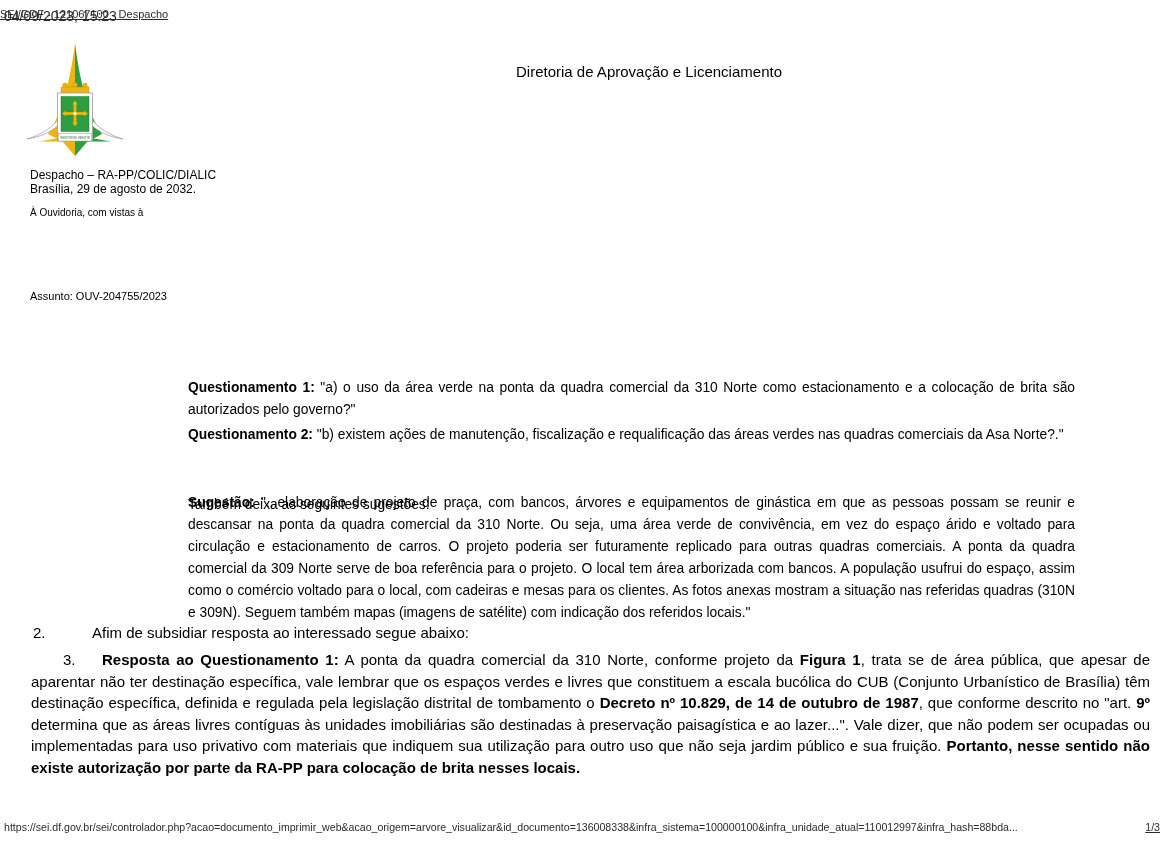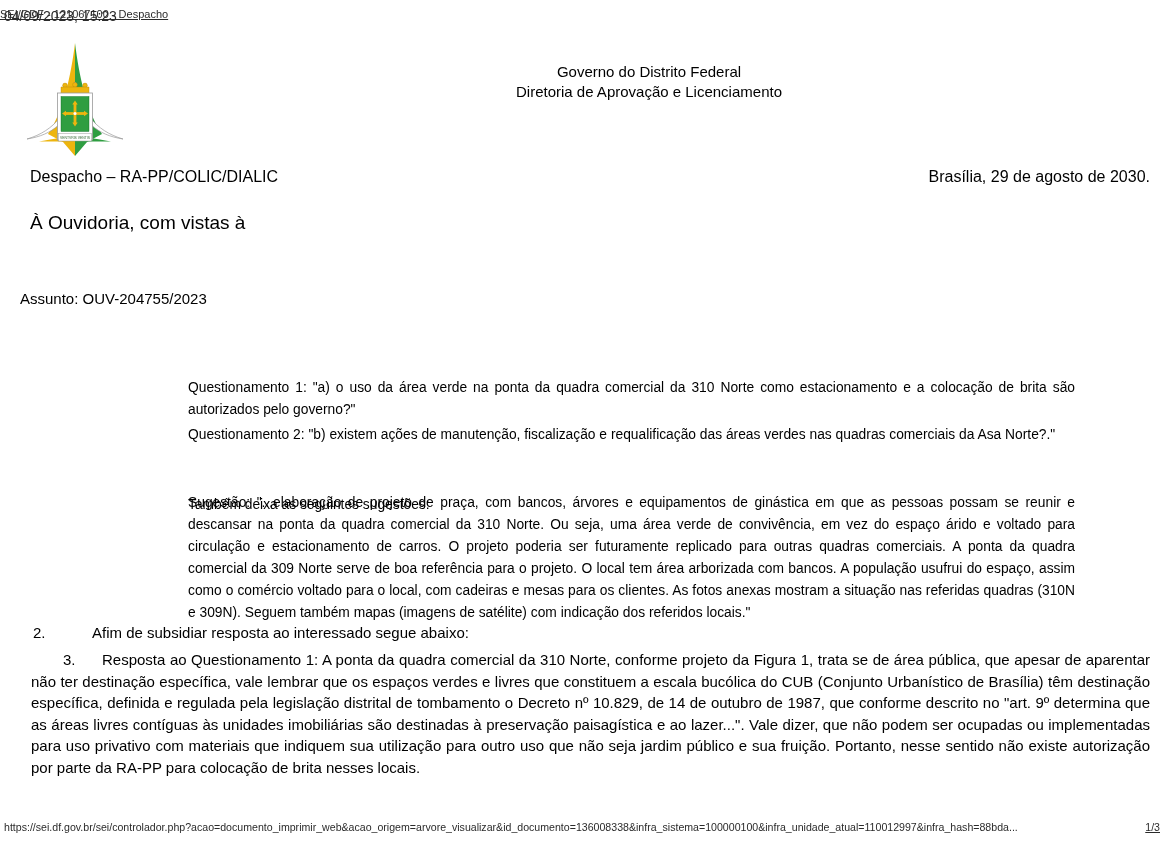--- a/index.html
+++ b/index.html
@@ -16,38 +16,38 @@
     justify-content:space-between;align-items:center;font-size:10.6px;color:#2b2b2b;}
   .footer-url{white-space:nowrap;overflow:hidden;max-width:1095px;}
   .footer-page{padding-left:14px;white-space:nowrap;text-decoration:underline;}
 
   
   .logo{position:absolute;left:25px;top:42px;width:100px;height:115px;}
   .letterhead{position:absolute;left:150px;right:23px;top:62px;text-align:center;
     font-size:15px;line-height:19.5px;}
 
   .doc-row{position:absolute;left:30px;right:21px;top:168px;display:flex;
-    justify-content:space-between;font-size:16px;}
-  .addressee{position:absolute;left:30px;top:212px;font-size:19px;line-height:22px;}
-  .subject{position:absolute;left:20px;top:290px;font-size:15px;}
+    justify-content:space-between;font-size:12px;flex-direction:column;}
+  .addressee{position:absolute;left:30px;top:202px;font-size:10px;line-height:22px;}
+  .subject{position:absolute;left:30px;top:290px;font-size:11px;}
 
   
   .para{font-size:15px;line-height:21.5px;}
   .p1{position:absolute;left:33px;right:23px;top:346px;}
   .p2{position:absolute;left:33px;right:23px;top:622px;}
   .p1 .num,.p2 .num{display:inline-block;width:59px;}
   .p3{position:absolute;left:17px;right:21px;top:649px;text-align:justify;text-indent:16px;margin-left:14px;}
   .p3 .num{display:inline-block;width:55px;}
 
   
   .quote{position:absolute;left:188px;right:96px;text-align:justify;
     font-size:13.8px;line-height:22px;}
   .q1{top:377px}.q2{top:424px}.q3{top:494px}.q4{top:492px}
 
-  b{font-weight:normal;}
+  b{font-weight:bold;}
 </style>
 </head>
 <body>
 
 <div class="page">
 
   <div class="print-datetime">04/09/2023, 15:23</div>
   <div class="print-title">SEI/GDF - 121067100 - Despacho</div>
 
   <div class="logo">
@@ -77,27 +77,26 @@
       <path d="M37,71.5 L41,68.8 L41,74.2 Z" fill="#edb50e"></path>
       <path d="M63,71.5 L59,68.8 L59,74.2 Z" fill="#edb50e"></path>
       <circle cx="50" cy="71.5" r="1.5" fill="#ffffff"></circle>
 
       <rect x="33.5" y="91.5" width="33" height="7.5" fill="#ffffff" stroke="#999999" stroke-width="0.5"></rect>
       <text x="50" y="96.8" font-size="3.4" text-anchor="middle" fill="#336633">VENTVRIS VENTIS</text>
     </svg>
   </div>
 
   <div class="letterhead">
-    <div>Governo do Distrito Federal</div>
     <div>Diretoria de Aprovação e Licenciamento</div>
   </div>
 
   <div class="doc-row">
     <span>Despacho – RA-PP/COLIC/DIALIC</span>
-    <span>Brasília, 29 de agosto de 2030.</span>
+    <span>Brasília, 29 de agosto de 2032.</span>
   </div>
 
   <div class="addressee">
     <div>À Ouvidoria, com vistas à</div>
   </div>
 
   <div class="subject">Assunto: OUV-204755/2023</div>
 
 
   <div class="quote q1"><b>Questionamento 1:</b><span> "a) o uso da área verde na ponta da quadra comercial da 310 Norte como estacionamento e a colocação de brita são autorizados pelo governo?"</span></div>

